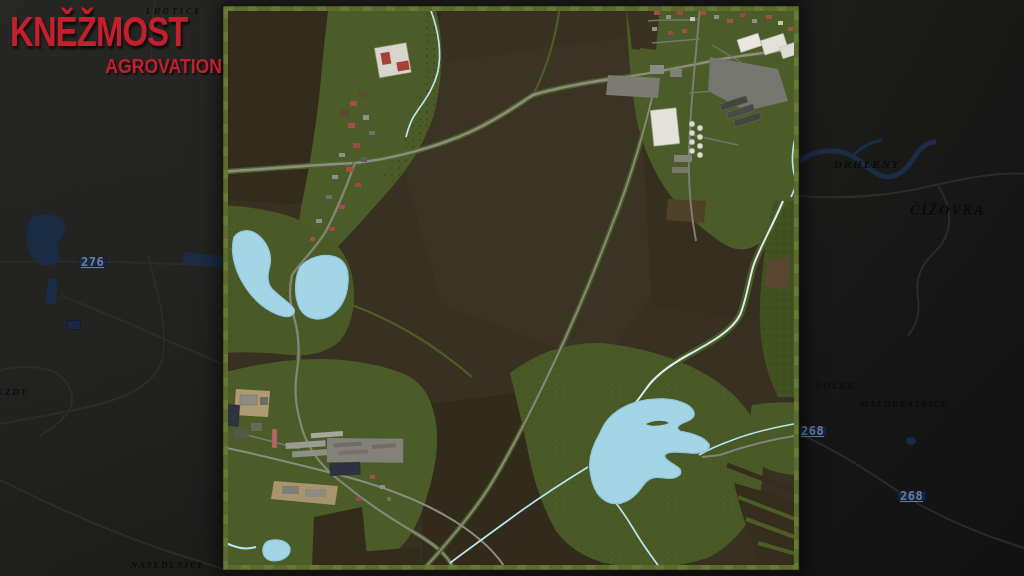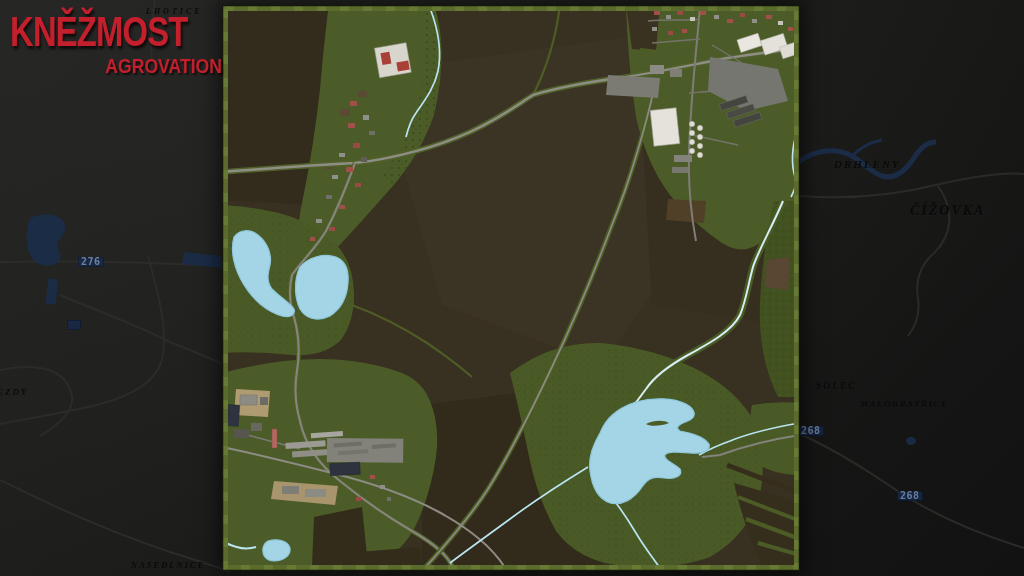--- a/index.html
+++ b/index.html
@@ -16,23 +16,23 @@
     font-family:Liberation Serif, serif;
     font-style:italic;font-weight:bold;
     color:#0a0a0a;
     text-shadow:0 1px 1px rgba(90,90,90,0.10);
     white-space:nowrap;
   }
   .route-badge{
     position:absolute;
     background:#152a50;border:1px solid #0c1b38;border-radius:1px;
     color:#8aa4cc;font-family:"DejaVu Sans Mono",monospace;
-    font-size:10px;font-weight:bold;letter-spacing:.5px;
+    font-size:12px;font-weight:bold;letter-spacing:.5px;
     line-height:8px;padding:0 2px;min-width:6px;min-height:8px;
-    opacity:.72;text-align:center;
+    opacity:.72;text-align:center;text-decoration:underline;
   }
   #map-frame{
     position:absolute;left:222px;top:5px;width:578px;height:566px;
     box-shadow:0 0 18px 5px rgba(0,0,0,.55);
   }
   #logo{position:absolute;left:10px;top:8px;width:214px;}
   .logo-title{
     font-weight:bold;font-size:42px;line-height:1.15;
     color:#c41f2c;letter-spacing:-1px;white-space:nowrap;
     transform:scaleX(.78);transform-origin:0 0;

